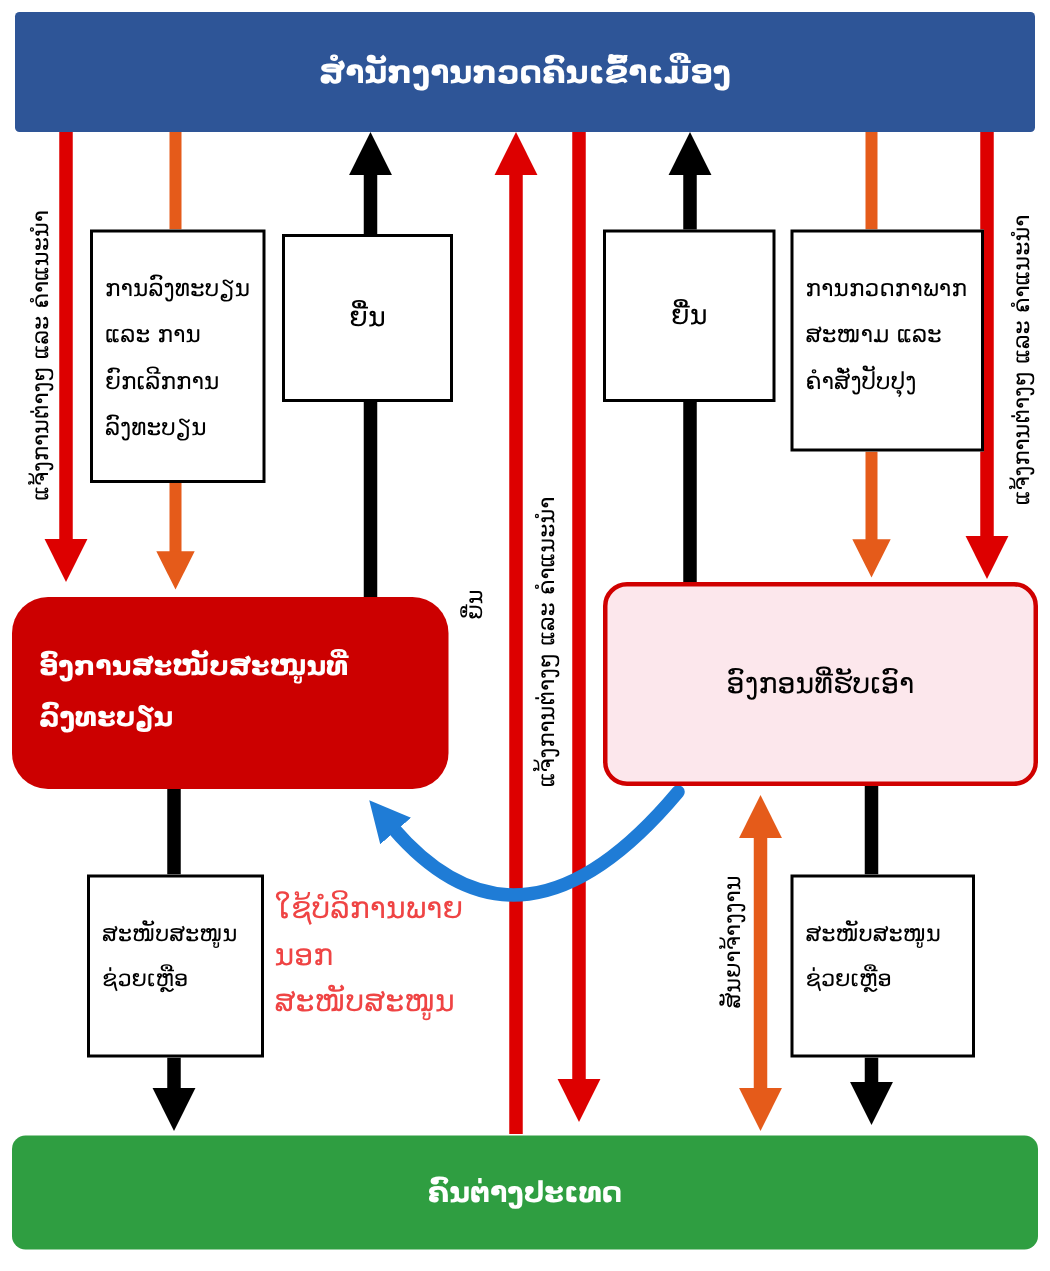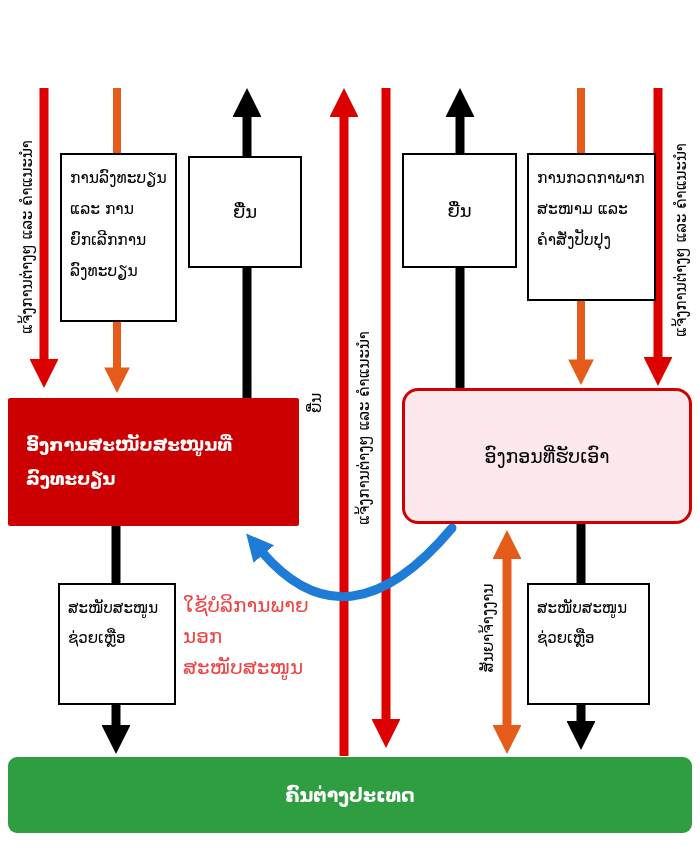--- a/index.html
+++ b/index.html
@@ -9,29 +9,29 @@
   }
   .abs{position:absolute;box-sizing:border-box;}
   .bar{
     display:flex;align-items:center;justify-content:center;
     color:#ffffff;font-weight:bold;text-align:center;
   }
   #header-bar{left:10px;top:8px;width:680px;height:80px;background:#2E5597;border-radius:3px;font-size:21px;}
   #footer-bar{left:8px;top:757px;width:684px;height:76px;background:#2F9E41;border-radius:9px;font-size:19px;}
   .whitebox{
     background:#ffffff;border:2.5px solid #000000;color:#000000;
-    font-size:15.5px;line-height:2.0;padding:8px 8px;
+    font-size:15.5px;line-height:2.0;padding:22px 8px;
   }
   .centerbox{display:flex;align-items:center;justify-content:center;font-size:18px;line-height:1.2;padding:0;}
   #box-registration{left:60px;top:153px;width:117px;height:169px;}
   #box-submit-left{left:188px;top:156px;width:114px;height:112px;}
   #box-submit-right{left:402px;top:153px;width:115px;height:115px;}
   #box-inspection{left:527px;top:153px;width:129px;height:148px;}
   #box-support-org{
-    left:8px;top:398px;width:291px;height:128px;background:#CC0000;border-radius:2px;
+    left:8px;top:398px;width:291px;height:128px;background:#CC0000;border-radius:24px;
     color:#ffffff;font-weight:bold;font-size:18px;line-height:1.9;
     display:flex;align-items:center;padding:0 14px 0 18px;text-align:left;
   }
   #box-accepting-org{
     left:402px;top:388px;width:290px;height:136px;background:#FCE7EC;
     border:3px solid #D00000;border-radius:16px;color:#000000;font-size:19px;
     display:flex;align-items:center;justify-content:center;text-align:center;
   }
   #box-support-left{left:58px;top:583px;width:118px;height:122px;font-size:15px;}
   #box-support-right{left:527px;top:583px;width:123px;height:122px;font-size:15px;}
@@ -91,20 +91,23 @@
     <line x1="116" y1="705" x2="116" y2="728" stroke="#000000" stroke-width="9" marker-end="url(#mk-black)"></line>
 
     <line x1="581" y1="523" x2="581" y2="583" stroke="#000000" stroke-width="9"></line>
     <line x1="581" y1="705" x2="581" y2="724" stroke="#000000" stroke-width="9" marker-end="url(#mk-black)"></line>
 
     <line x1="507" y1="556" x2="507" y2="728" stroke="#E55B1A" stroke-width="9" marker-start="url(#mk-orange)" marker-end="url(#mk-orange)"></line>
 
     <path d="M452,528 Q348,652 262,552" fill="none" stroke="#1F7CD6" stroke-width="9" stroke-linecap="round" marker-end="url(#mk-blue)"></path>
   </svg>
 
+  <div class="abs bar" id="header-bar">
+    <span>ສໍານັກງານກວດຄົນເຂົ້າເມືອງ</span>
+  </div>
   <div class="abs bar" id="footer-bar">
     <span>ຄົນຕ່າງປະເທດ</span>
   </div>
 
   <div class="abs whitebox" id="box-registration">
     <span>ການລົງທະບຽນ ແລະ ການຍົກເລີກການລົງທະບຽນ</span>
   </div>
   <div class="abs whitebox centerbox" id="box-submit-left">
     <span>ຍື່ນ</span>
   </div>

